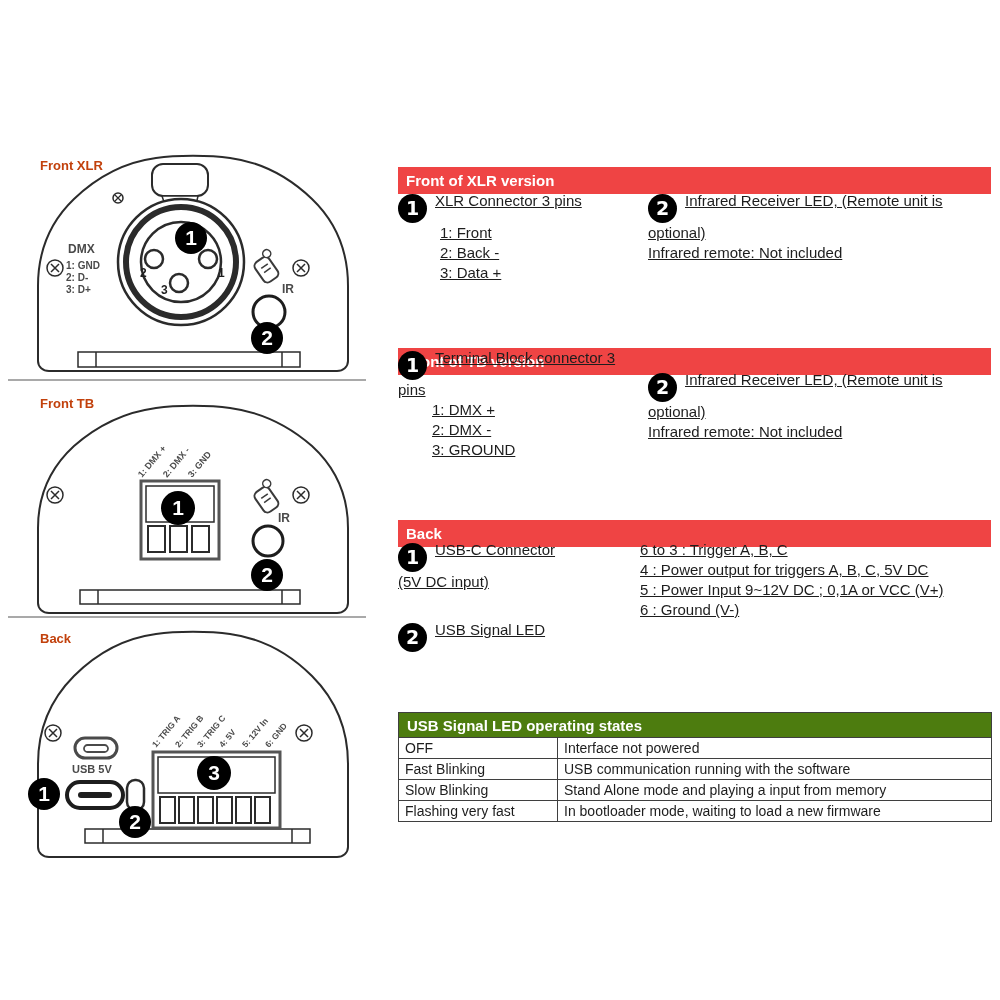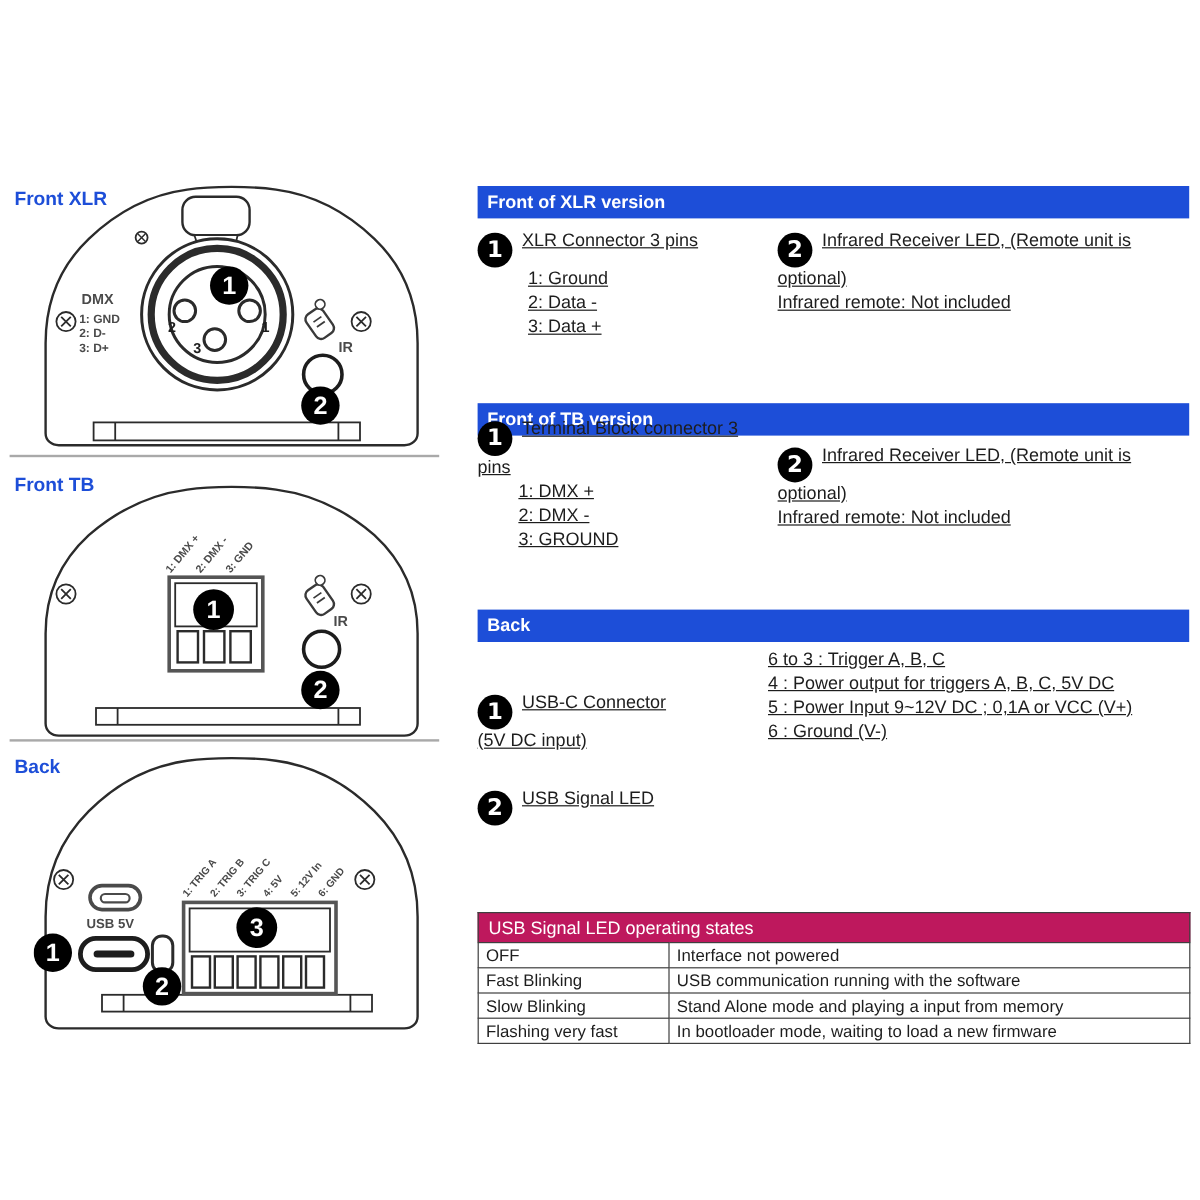--- a/index.html
+++ b/index.html
@@ -1,37 +1,37 @@
 <!DOCTYPE html>
 <html><head>
 <meta charset="utf-8">
 <style>
   html,body{margin:0;padding:0;background:#fff;}
   #page{position:relative;width:1000px;height:1000px;background:#fff;overflow:hidden;
         font-family:"Liberation Sans",sans-serif;color:#1d1d1d;}
 
-  .diagram-label{position:absolute;font-size:16px;font-weight:bold;color:#1d4ed8;}
+  .diagram-label{position:absolute;font-size:13px;font-weight:bold;color:#c2410c;margin-left:28px;}
   .divider{position:absolute;height:2px;background:#a9a9a9;}
 
-  .bar{position:absolute;left:398px;width:585px;height:27px;background:#1d4ed8;
-       color:#fff;font-weight:bold;font-size:15px;line-height:27px;padding-left:8px;}
+  .bar{position:absolute;left:398px;width:585px;height:27px;background:#ef4444;
+       color:#fff;font-weight:bold;font-size:15px;line-height:27px;padding-left:8px;margin-top:12px;}
 
   .sec{position:absolute;font-size:15px;line-height:20px;text-decoration:underline;}
   .colA{position:absolute;left:398px;width:230px;}
   .colB{position:absolute;left:648px;width:345px;}
   .nbadge{display:inline-block;width:29px;height:29px;border-radius:50%;background:#000;
           color:#fff;font-weight:bold;font-size:19px;text-align:center;line-height:29px;
           margin-right:8px;vertical-align:-9px;font-family:"DejaVu Sans",sans-serif;}
   .sub-indent{padding-left:42px;}
   .sub-indent2{padding-left:34px;}
 
   .tableWrap{position:absolute;left:398px;top:712px;width:594px;}
-  .tableWrap .thead{background:#be185d;color:#fff;font-weight:normal;font-size:15px;
+  .tableWrap .thead{background:#4d7c0f;color:#fff;font-weight:bold;font-size:15px;
                     line-height:25px;height:25px;padding-left:8px;
-                    border:1.5px solid #3f3f3f;border-bottom:none;box-sizing:border-box;margin-top:48px;}
+                    border:1.5px solid #3f3f3f;border-bottom:none;box-sizing:border-box;}
   table.led{border-collapse:collapse;width:100%;table-layout:fixed;}
   table.led td{border:1.5px solid #3f3f3f;font-size:14px;height:20px;
                padding:0 6px;white-space:nowrap;overflow:hidden;}
   table.led td.c1{width:146px;}
 
   svg text{font-family:"Liberation Sans",sans-serif;}
   .dline{stroke:#2b2b2b;stroke-width:2;fill:#fff;}
   .thin{stroke:#2b2b2b;stroke-width:1.5;fill:#fff;}
   .badge-circ{fill:#000;}
   .badge-num{fill:#fff;font-weight:bold;font-size:21px;text-anchor:middle;}
@@ -210,22 +210,22 @@
     <text class="smalltxt" font-size="8.5" transform="rotate(-50 173 126)" x="173" y="126">3: TRIG C</text>
     <text class="smalltxt" font-size="8.5" transform="rotate(-50 195 126)" x="195" y="126">4: 5V</text>
     <text class="smalltxt" font-size="8.5" transform="rotate(-50 218 126)" x="218" y="126">5: 12V In</text>
     <text class="smalltxt" font-size="8.5" transform="rotate(-50 241 126)" x="241" y="126">6: GND</text>
   </svg>
 
   <div class="bar" style="top:155px;">Front of XLR version</div>
 
   <div class="sec colA" style="top:191px;">
     <span class="nbadge">1</span><span>XLR Connector 3 pins</span>
-    <div class="sub-indent">1: Ground</div>
-    <div class="sub-indent">2: Data -</div>
+    <div class="sub-indent">1: Front</div>
+    <div class="sub-indent">2: Back -</div>
     <div class="sub-indent">3: Data +</div>
   </div>
 
   <div class="sec colB" style="top:191px;">
     <div><span class="nbadge">2</span><span>Infrared Receiver LED, (Remote unit is optional)</span></div>
     <div>Infrared remote: Not included</div>
   </div>
 
   <div class="bar" style="top:336px;">Front of TB version</div>
 
@@ -236,21 +236,21 @@
     <div class="sub-indent2">3: GROUND</div>
   </div>
 
   <div class="sec colB" style="top:370px;">
     <div><span class="nbadge">2</span><span>Infrared Receiver LED, (Remote unit is optional)</span></div>
     <div>Infrared remote: Not included</div>
   </div>
 
   <div class="bar" style="top:508px;">Back</div>
 
-  <div class="sec colA" style="top:540px;margin-top:36px;">
+  <div class="sec colA" style="top:540px;">
     <span class="nbadge">1</span><span>USB-C Connector</span>
     <div>(5V DC input)</div>
     <div style="height:28px;"></div>
     <div>
       <span class="nbadge">2</span><span>USB Signal LED</span>
     </div>
   </div>
 
   <div class="sec colB" style="top:540px;left:640px;width:353px;">
     <div>6 to 3 : Trigger A, B, C</div>

